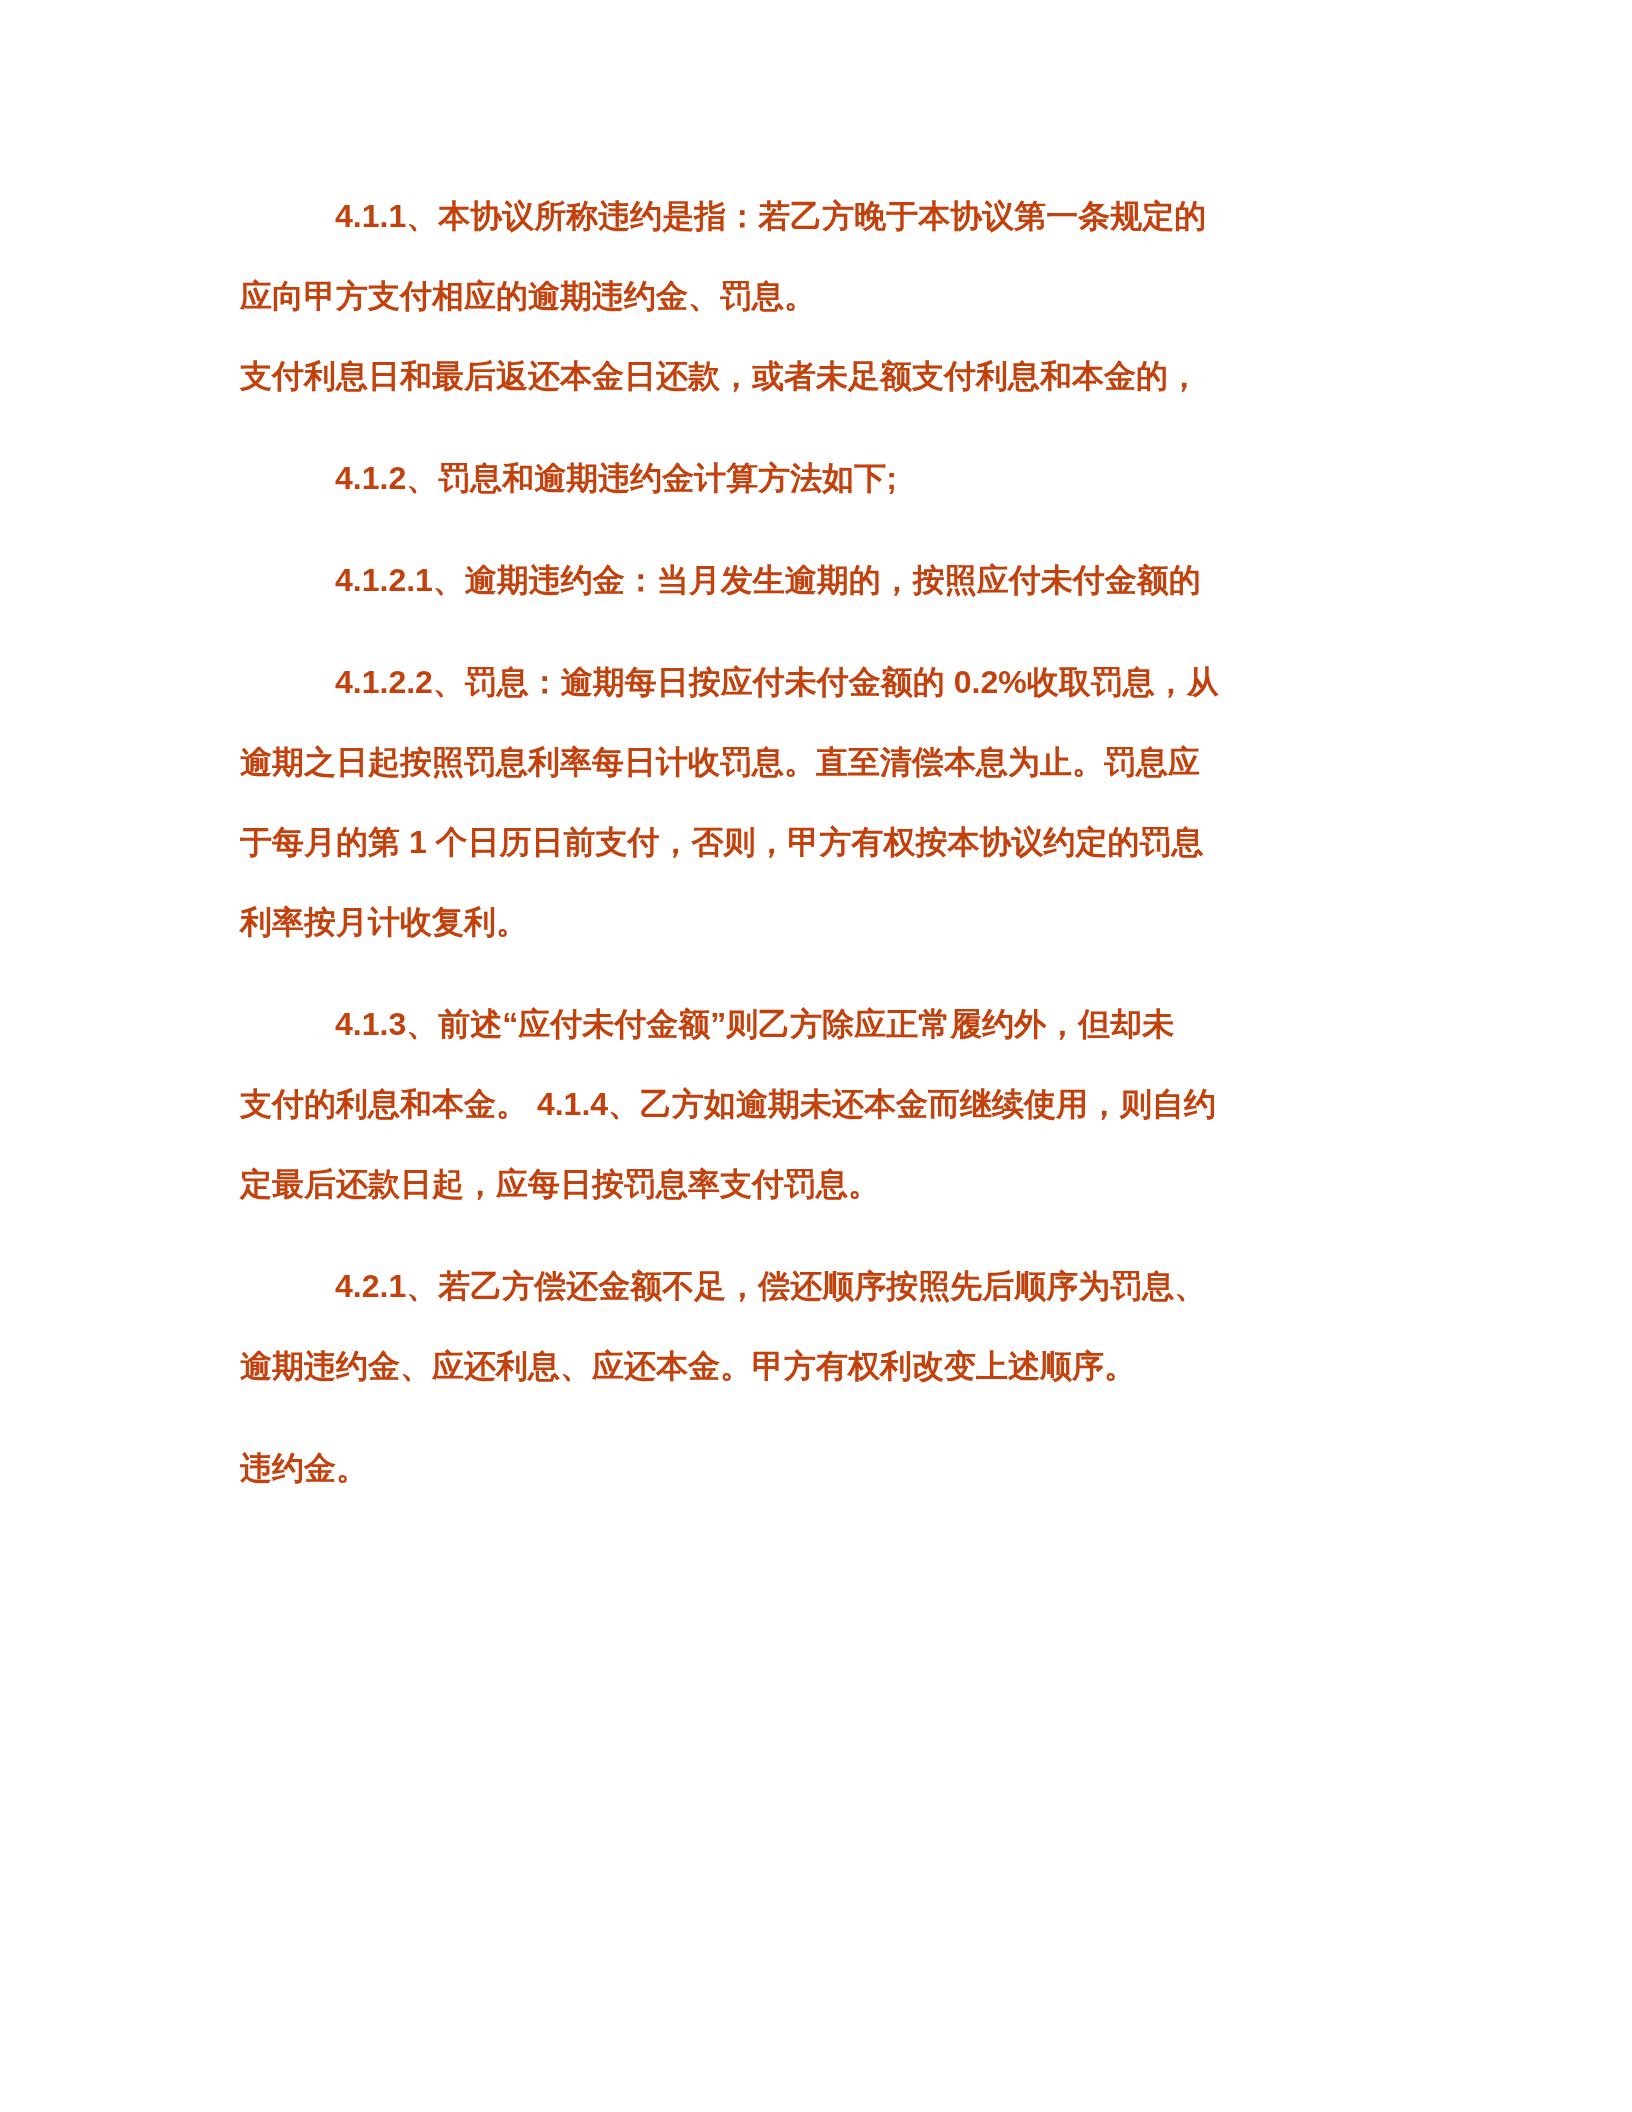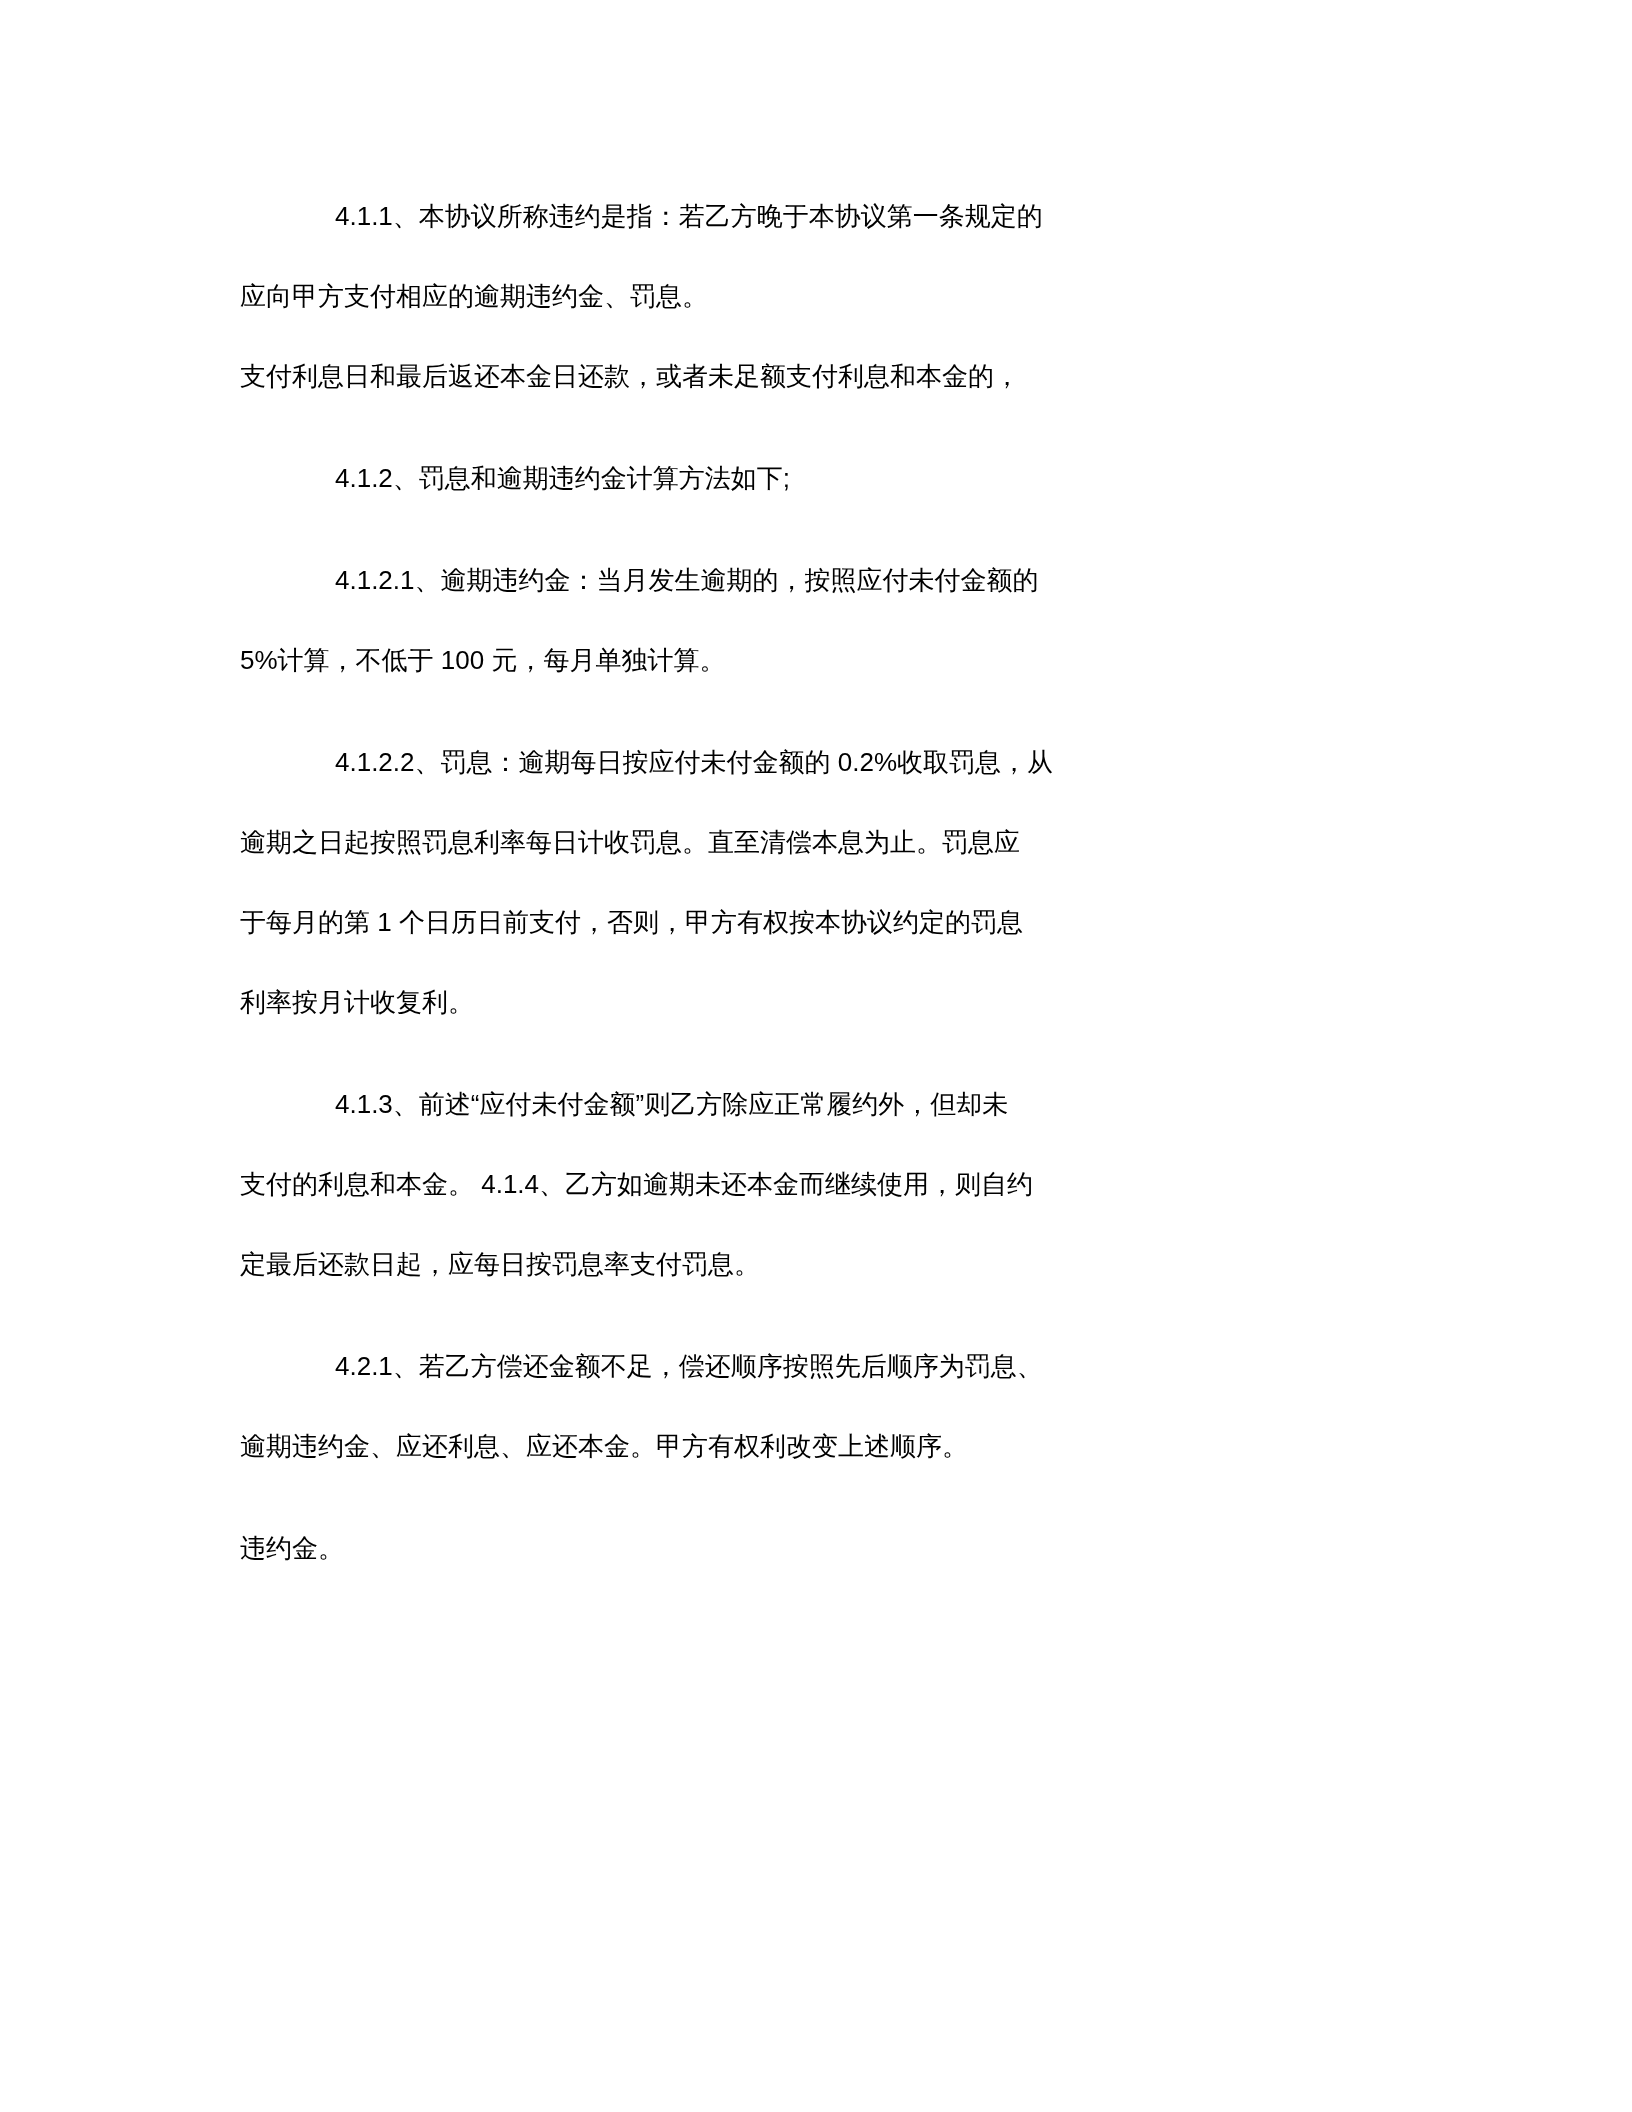--- a/index.html
+++ b/index.html
@@ -22,24 +22,24 @@
   .content {
     position: absolute;
     left: 240px;
     top: 176px;
     width: 1160px;
   }
   .para {
     margin: 0 0 22px 0;
   }
   .line {
-    font-size: 26px;
+    font-size: 32px;
     line-height: 80px;
-    font-weight: 400;
-    color: #000000;
+    font-weight: 700;
+    color: #c2410c;
     white-space: pre;
   }
   .indent {
     padding-left: 95px;
   }
 </style>
 </head>
 <body>
 
 <div class="page">
@@ -50,21 +50,20 @@
       <div class="line">应向甲方支付相应的逾期违约金、罚息。</div>
       <div class="line">支付利息日和最后返还本金日还款，或者未足额支付利息和本金的，</div>
     </div>
 
     <div class="para">
       <div class="line indent">4.1.2、罚息和逾期违约金计算方法如下;</div>
     </div>
 
     <div class="para">
       <div class="line indent">4.1.2.1、逾期违约金：当月发生逾期的，按照应付未付金额的</div>
-      <div class="line">5%计算，不低于 100 元，每月单独计算。</div>
     </div>
 
     <div class="para">
       <div class="line indent">4.1.2.2、罚息：逾期每日按应付未付金额的 0.2%收取罚息，从</div>
       <div class="line">逾期之日起按照罚息利率每日计收罚息。直至清偿本息为止。罚息应</div>
       <div class="line">于每月的第 1 个日历日前支付，否则，甲方有权按本协议约定的罚息</div>
       <div class="line">利率按月计收复利。</div>
     </div>
 
     <div class="para">

